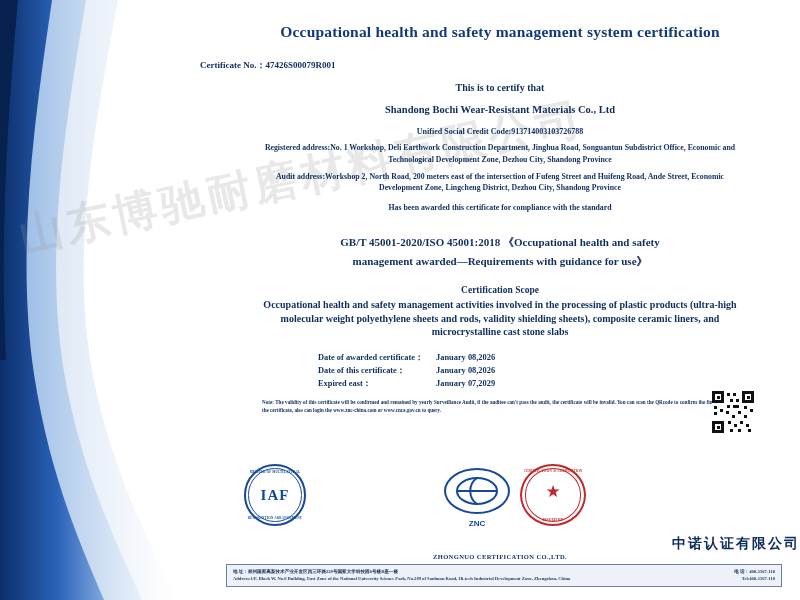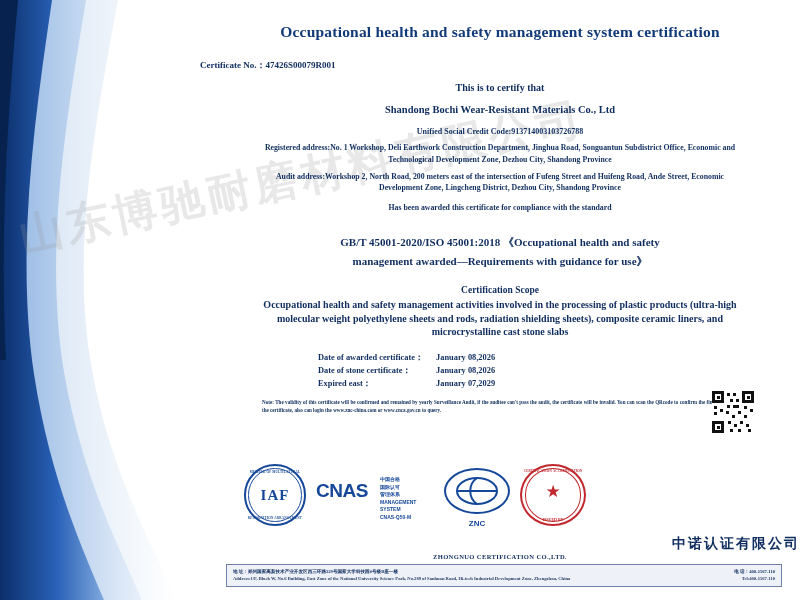--- a/index.html
+++ b/index.html
@@ -205,29 +205,29 @@
     <div class="addr">Audit address:Workshop 2, North Road, 200 meters east of the intersection of Fufeng Street and Huifeng Road, Ande Street, Economic Development Zone, Lingcheng District, Dezhou City, Shandong Province</div>
 
     <div class="awarded">Has been awarded this certificate for compliance with the standard</div>
 
     <div class="standard">
       <div>GB/T 45001-2020/ISO 45001:2018 《Occupational health and safety</div>
       <div>management awarded—Requirements with guidance for use》</div>
     </div>
 
     <div class="scope-title">Certification Scope</div>
-    <div class="scope-body">Occupational health and safety management activities involved in the processing of plastic products (ultra-high molecular weight polyethylene sheets and rods, radiation shielding sheets), composite ceramic liners, and microcrystalline cast stone slabs</div>
+    <div class="scope-body">Occupational health and safety management activities involved in the processing of plastic products (ultra-high molecular weight polyethylene sheets and rods, validity shielding sheets), composite ceramic liners, and microcrystalline cast stone slabs</div>
 
     <div class="dates">
       <div class="row">
         <span class="lbl">Date of awarded certificate：</span>
         <span class="val">January 08,2026</span>
       </div>
       <div class="row">
-        <span class="lbl">Date of stone certificate：</span>
+        <span class="lbl">Date of this certificate：</span>
         <span class="val">January 08,2026</span>
       </div>
       <div class="row">
         <span class="lbl">Expired  east：</span>
         <span class="val">January 07,2029</span>
       </div>
     </div>
 
     <div class="note">Note: The validity of this certificate will be confirmed and remained by yearly Surveillance Audit, if the auditee can't pass the audit, the certificate will be invalid. You can scan the QRcode to confirm the final validity of the certificate, also can login the www.znc-china.com or www.cnca.gov.cn to query.</div>
   </div>
@@ -269,30 +269,20 @@
   <div class="logos">
 
     <div class="logo iaf">
       <div class="ring"></div>
       <div class="ring inner"></div>
       <div class="iaf-txt">IAF</div>
       <div class="micro" style="top:6px;">MEMBER OF MULTILATERAL</div>
       <div class="micro" style="bottom:6px;">RECOGNITION ARRANGEMENT</div>
     </div>
 
-    <div class="logo cnas">
-      <div class="cnas-main">CNAS</div>
-      <div class="cnas-side">
-        <div>中国合格</div>
-        <div>国际认可</div>
-        <div>管理体系</div>
-        <div>MANAGEMENT SYSTEM</div>
-        <div>CNAS-Q50-M</div>
-      </div>
-    </div>
 
     <div class="logo znc">
       <div class="ring" style="height:46px;"></div>
       <svg width="66" height="46" viewBox="0 0 66 46" style="position:absolute;left:0;top:0;">
         <ellipse cx="33" cy="23" rx="20" ry="13" fill="none" stroke="#16489a" stroke-width="2"></ellipse>
         <path d="M13,23 L53,23 M33,10 C24,16 24,30 33,36" fill="none" stroke="#16489a" stroke-width="2"></path>
       </svg>
       <div class="znc-txt">ZNC</div>
     </div>
 

